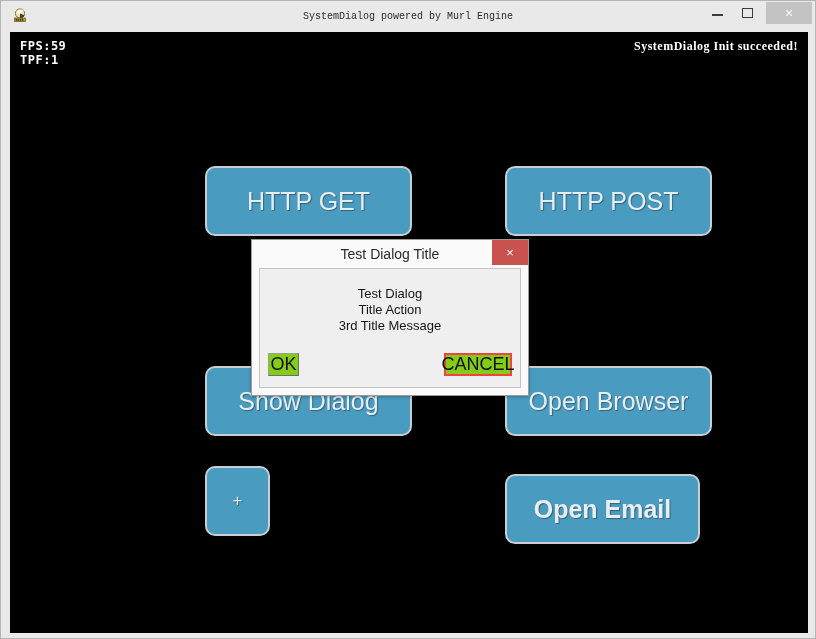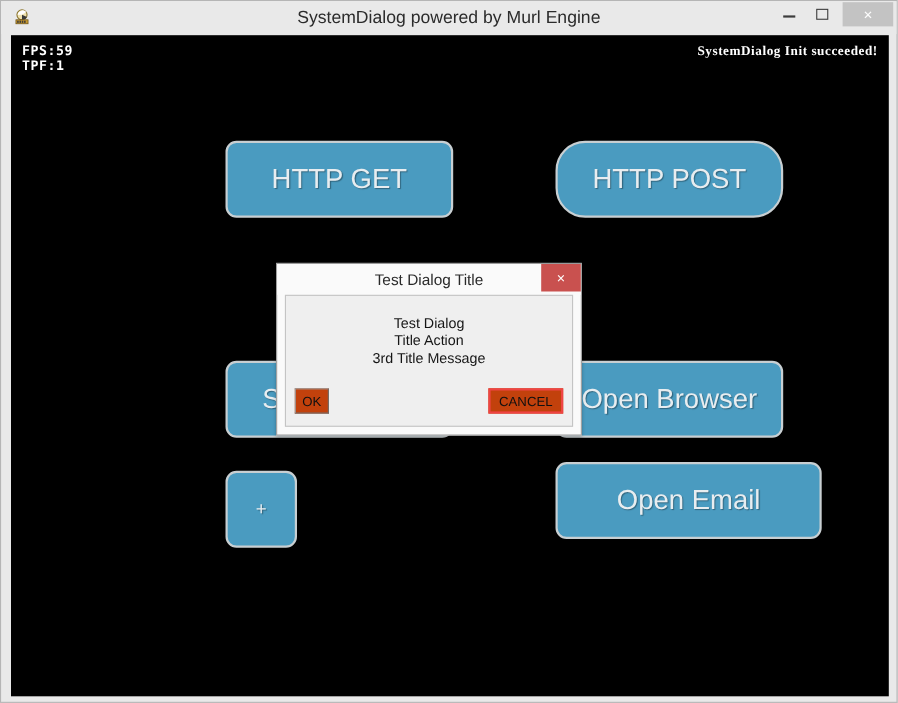--- a/index.html
+++ b/index.html
@@ -38,23 +38,23 @@
     left: 10px; top: 6px;
     width: 18px; height: 18px;
   }
   #window-title {
     position: absolute;
     left: 0; top: 0;
     width: 100%;
     height: 30px;
     line-height: 31px;
     text-align: center;
-    font-size: 16px;
+    font-size: 10px;
     color: #2b2b2b;
-    font-family: Liberation Sans, sans-serif;
+    font-family: Liberation Mono, monospace;
     white-space: nowrap;
   }
   .caption-btn {
     position: absolute;
     top: 1px;
     width: 30px;
     height: 22px;
   }
   #minimize-button { right: 83px; }
   #maximize-button { right: 53px; }
@@ -123,29 +123,30 @@
     display: flex;
     align-items: center;
     justify-content: center;
     color: #e8edf0;
     font-family: "Liberation Sans", sans-serif;
     font-size: 25px;
     font-weight: 400;
     text-shadow: 1px 1px 1px rgba(0,0,0,0.35);
     white-space: nowrap;
     user-select: none;
+    margin-top: 38px;
   }
 
   #btn-http-get      { left: 195px; top: 96px;  width: 207px; height: 70px; }
-  #btn-http-post     { left: 495px; top: 96px;  width: 207px; height: 70px; border-radius: 27px; }
+  #btn-http-post     { left: 495px; top: 96px;  width: 207px; height: 70px; }
   #btn-show-dialog   { left: 195px; top: 296px; width: 207px; height: 70px; }
   #btn-open-browser  { left: 495px; top: 296px; width: 207px; height: 70px; }
   #btn-plus          { left: 195px; top: 396px; width: 65px;  height: 70px; }
   #btn-new           { left: 335px; top: 396px; width: 68px;  height: 70px; }
-  #btn-open-email    { left: 495px; top: 388px; width: 242px; height: 70px; }
+  #btn-open-email    { left: 495px; top: 404px; width: 195px; height: 70px; font-weight: bold; }
   #btn-plus { font-size: 17px; }
 
   
   #test-dialog {
     position: absolute;
     left: 241px;
     top: 207px;
     width: 278px;
     height: 157px;
     background: #fafafa;
@@ -200,25 +201,25 @@
     width: 100%;
     text-align: center;
     font-size: 13px;
     color: #151515;
     line-height: 16px;
   }
   .dialog-btn {
     position: absolute;
     bottom: 11px;
     height: 23px;
-    background: #c2410c;
+    background: #84cc16;
     display: flex;
     align-items: center;
     justify-content: center;
-    font-size: 12px;
+    font-size: 18px;
     color: #101010;
     box-sizing: border-box;
     cursor: default;
   }
   #dialog-ok-button {
     left: 8px;
     width: 31px;
     border: 1px solid #9b9b9b;
     border-right-color: #6e6e6e;
     border-bottom-color: #6e6e6e;

